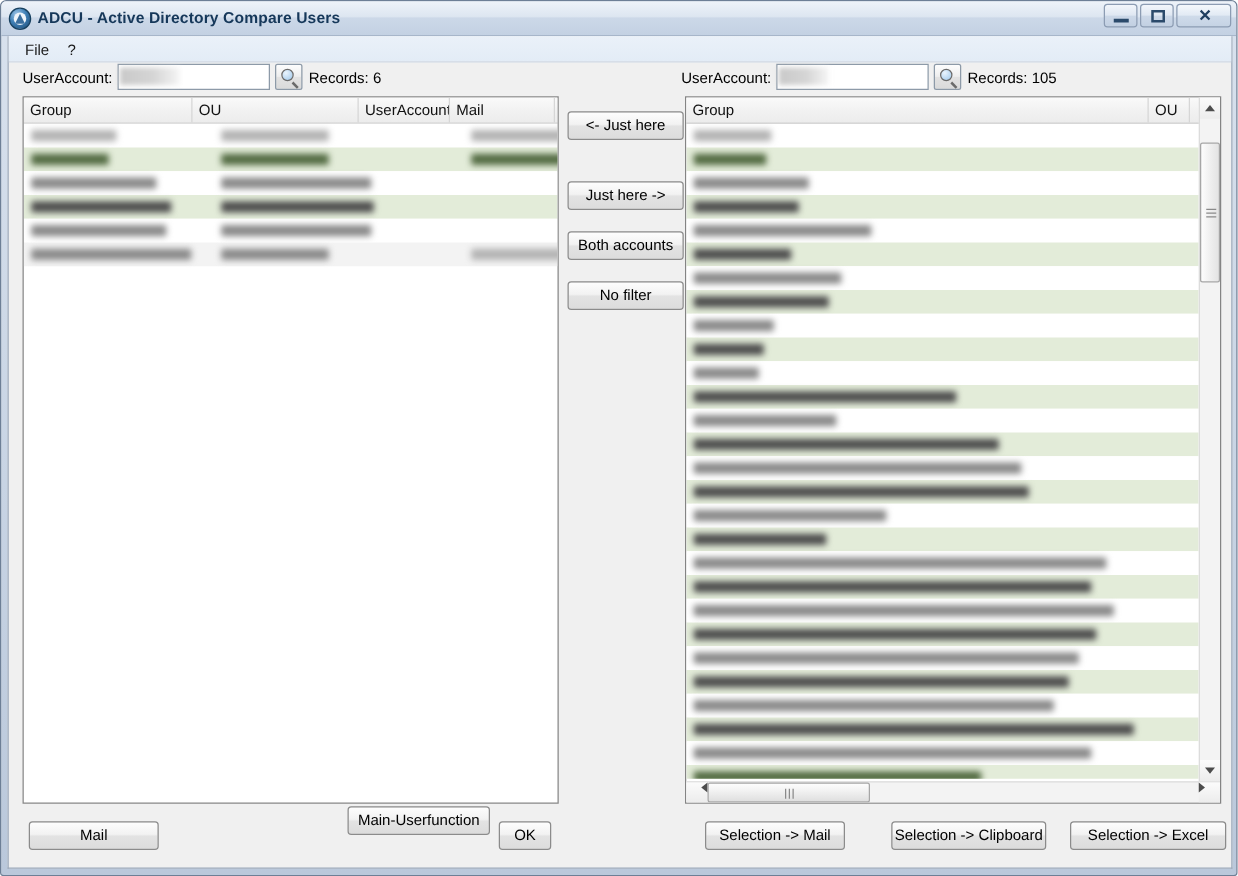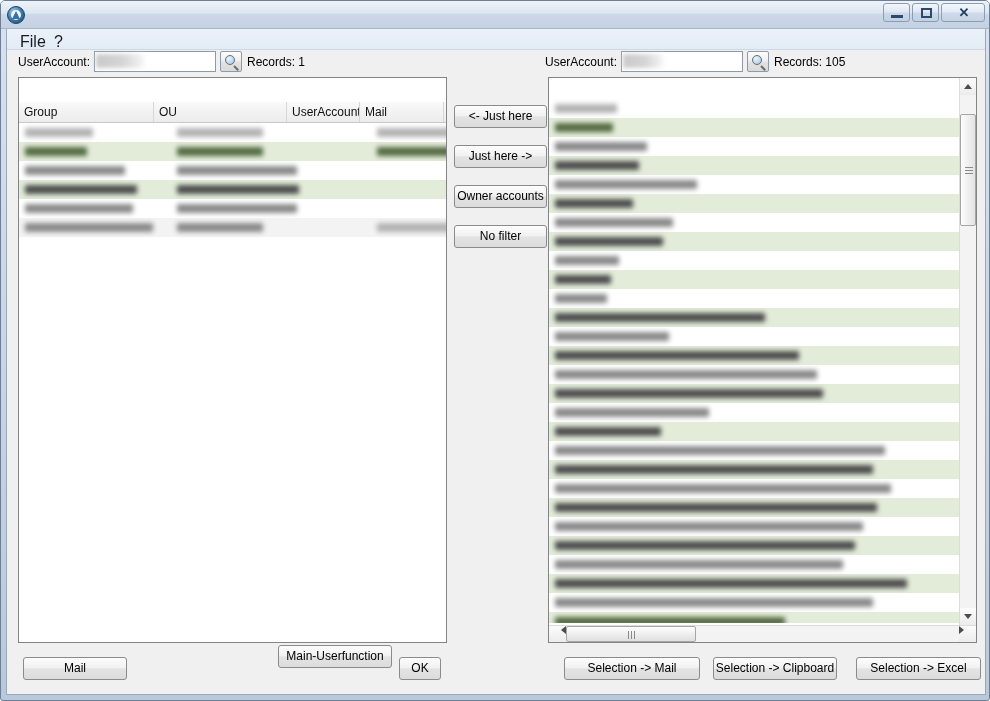--- a/index.html
+++ b/index.html
@@ -125,21 +125,21 @@
     left: 0; top: 0;
     width: 978px;
     height: 21px;
     background: linear-gradient(to bottom, #eaf1f9 0%, #e3ecf6 100%);
     border-bottom: 1px solid #cfd9e5;
     box-sizing: border-box;
   }
   .menu-item {
     position: absolute;
     top: 3px;
-    font-size: 16px;
+    font-size: 12px;
     color: #1a1a1a;
     padding: 1px 5px;
   }
 
   .field-label {
     position: absolute;
     font-size: 12px;
     color: #000;
     white-space: nowrap;
   }
@@ -192,21 +192,20 @@
     border: 1px solid #848484;
     background: #ffffff;
     overflow: hidden;
   }
   .lb-header {
     position: relative;
     height: 21px;
     background: linear-gradient(to bottom, #fafafa 0%, #f2f2f2 50%, #ececec 100%);
     border-bottom: 1px solid #c8c8c8;
     box-sizing: border-box;
-    margin-top: 24px;
   }
   .col-h {
     position: absolute;
     top: 0;
     height: 20px;
     line-height: 20px;
     font-size: 12px;
     color: #111;
     padding-left: 5px;
     box-sizing: border-box;
@@ -322,20 +321,21 @@
 </style>
 </head>
 <body>
 
 <div class="window">
 
   <div class="titlebar">
     <div class="app-icon">
       <div class="app-icon-tri"></div>
     </div>
+    <div class="title-text">ADCU - Active Directory Compare Users</div>
 
     <div class="win-btns">
       <div class="win-btn">
         <div class="glyph-min"></div>
       </div>
       <div class="win-btn">
         <div class="glyph-max"></div>
       </div>
       <div class="win-btn close">
         <div class="glyph-close">✕</div>
@@ -352,21 +352,21 @@
 
     <div class="field-label" style="left:11px; top:26px;">UserAccount:</div>
     <div style="position:absolute; left:87px; top:22px; width:122px; height:21px;">
       <input class="text-input" style="left: 0px; top: 0px; width: 122px;" value="" placeholder="">
       <div class="redact" style="left:2px; top:3px; width:48px; height:14px;"></div>
     </div>
     <div class="icon-btn" style="left:213px; top:22px;">
       <div class="mag"></div>
       <div class="mag-handle"></div>
     </div>
-    <div class="records" style="left:240px; top:26px;">Records: 1</div>
+    <div class="records" style="left:240px; top:26px;">Records: 6</div>
 
     <div class="listbox" id="left-list" style="left:11px; top:48px; width:429px; height:566px;">
       <div class="lb-header" id="left-head">
           <div class="col-h" style="left: 0px; width: 135px;">Group</div>
           <div class="col-h" style="left: 135px; width: 133px;">OU</div>
           <div class="col-h" style="left: 268px; width: 73px;">UserAccount</div>
           <div class="col-h" style="left: 341px; width: 84px;">Mail</div>
         </div>
       <div class="rows" id="left-rows">
           <div class="row plain">
@@ -393,23 +393,23 @@
           </div>
           <div class="row lastshade">
             <div class="blurtext bt-mid" style="left: 6px; width: 128px;"></div>
             <div class="blurtext bt-mid" style="left: 158px; width: 86px;"></div>
             <div class="blurtext bt-lite" style="left: 358px; width: 78px;"></div>
           </div>
         </div>
     </div>
 
     <div id="center-buttons">
-        <button class="btn" style="left: 447px; top: 76px; width: 93px;">&lt;- Just here</button>
+        <button class="btn" style="left: 447px; top: 60px; width: 93px;">&lt;- Just here</button>
         <button class="btn" style="left: 447px; top: 116px; width: 93px;">Just here -&gt;</button>
-        <button class="btn" style="left: 447px; top: 156px; width: 93px;">Owner accounts</button>
+        <button class="btn" style="left: 447px; top: 156px; width: 93px;">Both accounts</button>
         <button class="btn" style="left: 447px; top: 196px; width: 93px;">No filter</button>
       </div>
 
     <div class="field-label" style="left:538px; top:26px;">UserAccount:</div>
     <div style="position:absolute; left:614px; top:22px; width:122px; height:21px;">
       <input class="text-input" style="left: 0px; top: 0px; width: 122px;" value="" placeholder="">
       <div class="redact" style="left:2px; top:3px; width:40px; height:14px;"></div>
     </div>
     <div class="icon-btn" style="left:740px; top:22px;">
       <div class="mag"></div>
@@ -537,19 +537,19 @@
         </div>
       </div>
     </div>
 
     <div id="bottom-left-buttons">
         <button class="btn" style="left: 16px; top: 628px; width: 104px;">Mail</button>
         <button class="btn" style="left: 271px; top: 616px; width: 114px;">Main-Userfunction</button>
         <button class="btn" style="left: 392px; top: 628px; width: 42px;">OK</button>
       </div>
     <div id="bottom-right-buttons">
-        <button class="btn" style="left: 557px; top: 628px; width: 136px;">Selection -&gt; Mail</button>
+        <button class="btn" style="left: 557px; top: 628px; width: 112px;">Selection -&gt; Mail</button>
         <button class="btn" style="left: 706px; top: 628px; width: 124px;">Selection -&gt; Clipboard</button>
         <button class="btn" style="left: 849px; top: 628px; width: 125px;">Selection -&gt; Excel</button>
       </div>
 
   </div>
 </div>
 
 </body></html>

